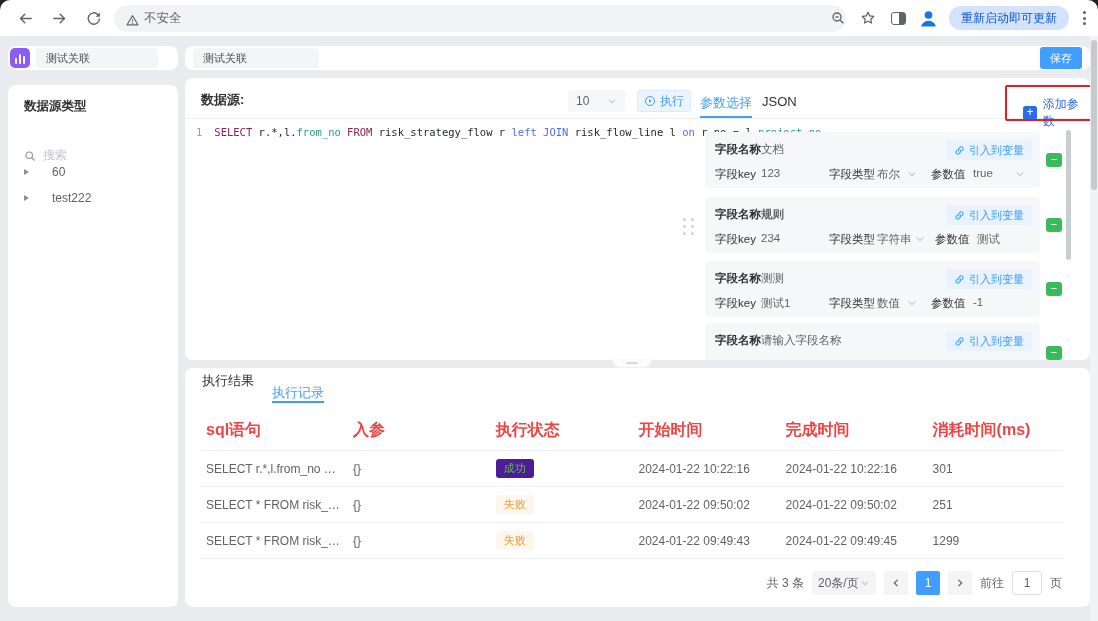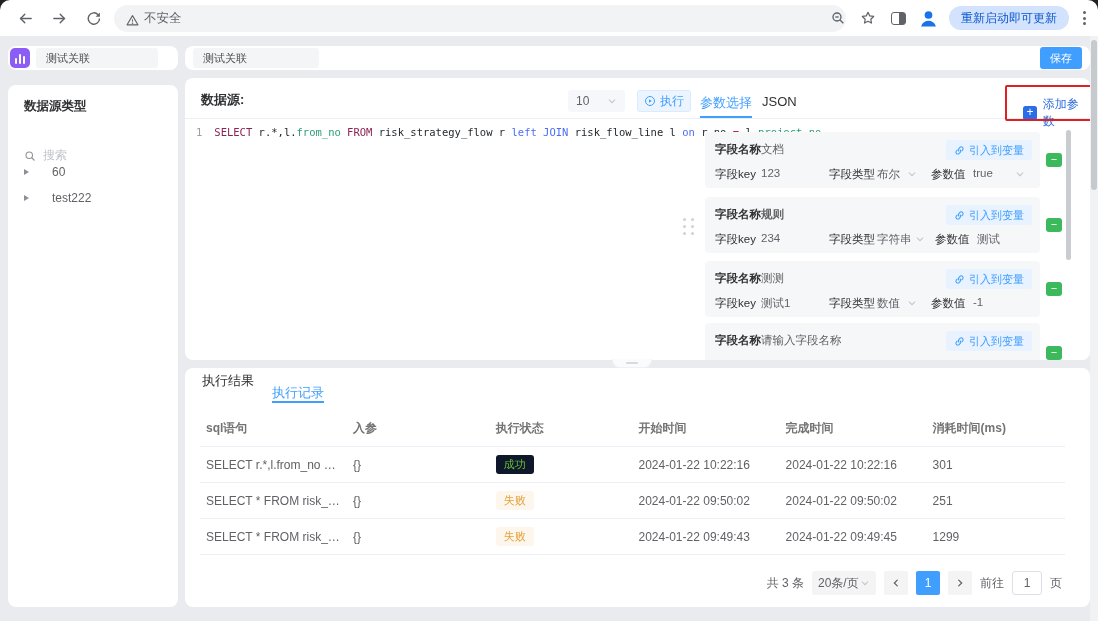--- a/index.html
+++ b/index.html
@@ -89,24 +89,24 @@
 
   .collapse-handle { position:absolute; left:612px; top:359px; width:40px; height:9px; background:#fafbfc; border:1px solid #eef0f3; border-top:none; border-radius:0 0 8px 8px; display:flex; align-items:center; justify-content:center; }
   .collapse-handle i { width:12px; height:2px; background:#d7dade; border-radius:1px; }
 
   
   .bottom-panel { left:185px; top:368px; width:905px; height:239px; overflow:hidden; }
   .btab { position:absolute; top:4px; font-size:13px; color:#303133; }
   .btab.active { color:#409eff; }
   .btab-line { position:absolute; top:33px; height:2px; background:#409eff; }
   .rtable { position:absolute; left:15px; top:44px; width:865px; border-collapse:collapse; table-layout:fixed; }
-  .rtable th { text-align:left; font-size:12px; color:#737373; font-weight:bold; padding:8px 6px 9px 6px; border-bottom:1px solid #ebeef5; white-space:nowrap; overflow:hidden; }
+  .rtable th { text-align:left; font-size:16px; color:#ef4444; font-weight:bold; padding:8px 6px 9px 6px; border-bottom:1px solid #ebeef5; white-space:nowrap; overflow:hidden; }
   .rtable td { text-align:left; font-size:12px; color:#606266; padding:8px 6px; border-bottom:1px solid #ebeef5; white-space:nowrap; overflow:hidden; text-overflow:ellipsis; }
   .badge { display:inline-block; font-size:11px; padding:2px 8px; border-radius:3px; }
-  .badge.success { color:#67c23a; background:#0f172a; }
+  .badge.success { color:#67c23a; background:#4c1d95; }
   .badge.fail { color:#e6a23c; background:#fdf6ec; }
 
   .pagination { position:absolute; right:28px; bottom:12px; display:flex; align-items:center; gap:8px; font-size:12px; color:#606266; }
   .pg-size { width:64px; height:24px; background:#f4f4f5; border-radius:3px; display:flex; align-items:center; justify-content:space-between; padding:0 6px; color:#606266; }
   .pg-box { width:24px; height:24px; background:#f4f4f5; border-radius:2px; display:flex; align-items:center; justify-content:center; color:#606266; font-size:12px; }
   .pg-box.current { background:#409eff; color:#fff; }
   .pg-box svg { width:10px; height:10px; }
   .pg-goto-input { width:30px; height:24px; background:#fff; border:1px solid #dcdfe6; border-radius:3px; display:flex; align-items:center; justify-content:center; color:#606266; }
 
   

